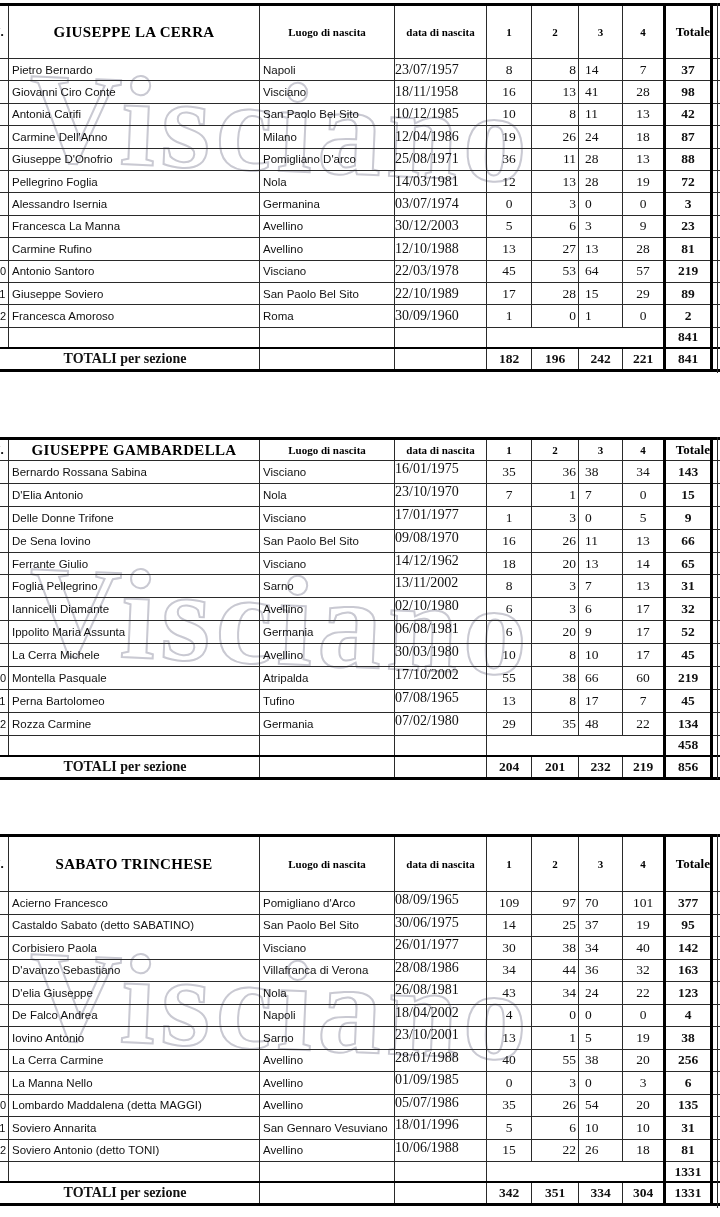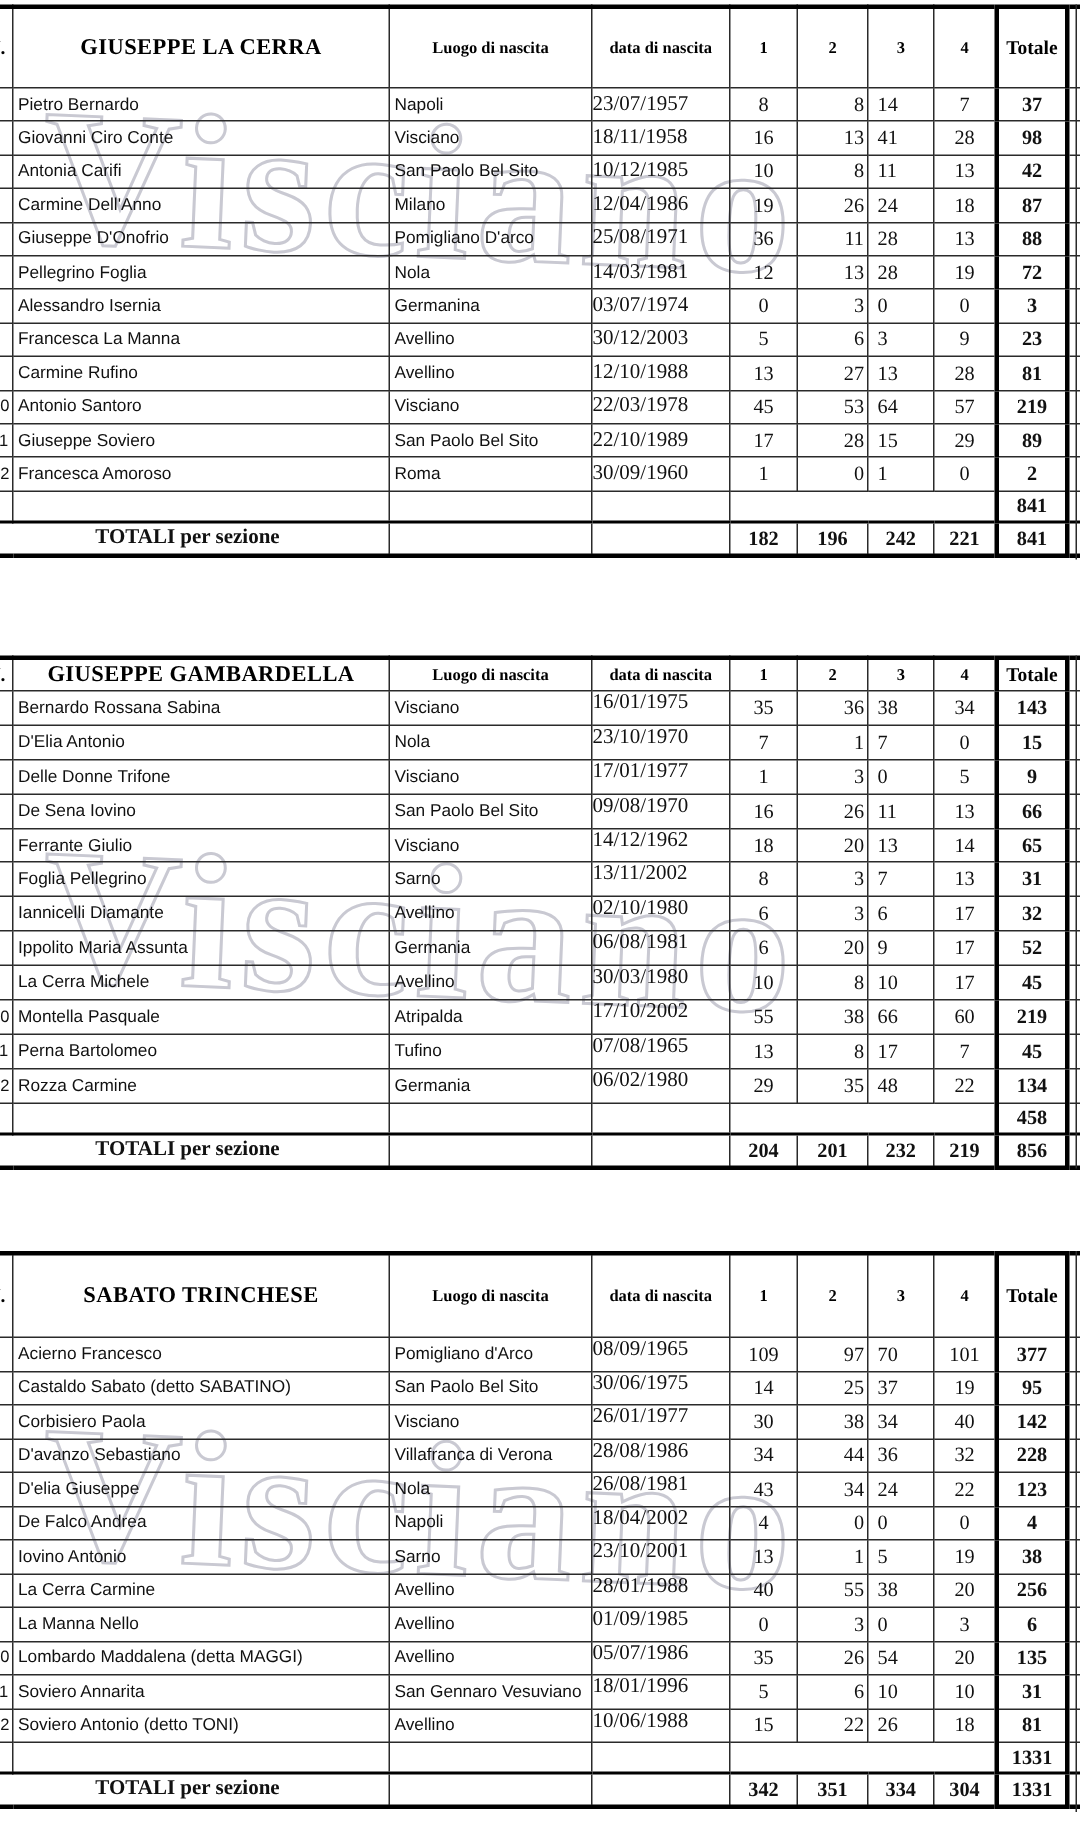--- a/index.html
+++ b/index.html
@@ -20,21 +20,21 @@
   .t1{top:3px}.t2{top:437px}.t3{top:834px}
   td,th{border:1px solid #2a2a2a;padding:0;white-space:nowrap;overflow:hidden;vertical-align:middle;}
   th.extra,td.extra{border-left:none;}
   .tot-col{border-left:3px solid #000;border-right:3px solid #000;}
 
   
   .hd{font-family:"Liberation Serif",serif;font-weight:bold;text-align:center;color:#000;}
   .h-id{text-align:right;padding-right:5px;font-size:13px;}
   .cand{font-size:15px;letter-spacing:.3px;}
   .h-luogo,.h-data,.h-num{font-size:11px;}
-  .h-tot{font-size:13px;}
+  .h-tot{font-size:13px;text-align:right;}
 
   
   .num{font-size:11px;text-align:left;padding-left:3px;}
   .name,.place{font-size:11.5px;text-align:left;padding-left:3px;}
   .date{font-family:"Liberation Serif",serif;font-size:14px;text-align:left;}
   .t2 .date,.t3 .date{vertical-align:top;line-height:1.15;}
   .v{font-family:"Liberation Serif",serif;font-size:13.5px;text-align:center;}
   .c2{text-align:right;padding-right:2px;}
   .c3{text-align:left;padding-left:6px;}
   td.tot-col{font-family:"Liberation Serif",serif;font-weight:bold;font-size:13.5px;text-align:center;}
@@ -413,21 +413,21 @@
           <td class="v c2">8</td>
           <td class="v c3">17</td>
           <td class="v c4">7</td>
           <td class="tot-col">45</td>
           <td class="extra"></td>
         </tr>
         <tr class="data-row">
           <td class="num">12</td>
           <td class="name">Rozza Carmine</td>
           <td class="place">Germania</td>
-          <td class="date">06/02/1980</td>
+          <td class="date">07/02/1980</td>
           <td class="v c1">29</td>
           <td class="v c2">35</td>
           <td class="v c3">48</td>
           <td class="v c4">22</td>
           <td class="tot-col">134</td>
           <td class="extra"></td>
         </tr>
         <tr class="subtotal-row">
           <td class="num"></td>
           <td class="name"></td>
@@ -516,21 +516,21 @@
         </tr>
         <tr class="data-row">
           <td class="num">4</td>
           <td class="name">D'avanzo Sebastiano</td>
           <td class="place">Villafranca di Verona</td>
           <td class="date">28/08/1986</td>
           <td class="v c1">34</td>
           <td class="v c2">44</td>
           <td class="v c3">36</td>
           <td class="v c4">32</td>
-          <td class="tot-col">228</td>
+          <td class="tot-col">163</td>
           <td class="extra"></td>
         </tr>
         <tr class="data-row">
           <td class="num">5</td>
           <td class="name">D'elia Giuseppe</td>
           <td class="place">Nola</td>
           <td class="date">26/08/1981</td>
           <td class="v c1">43</td>
           <td class="v c2">34</td>
           <td class="v c3">24</td>

